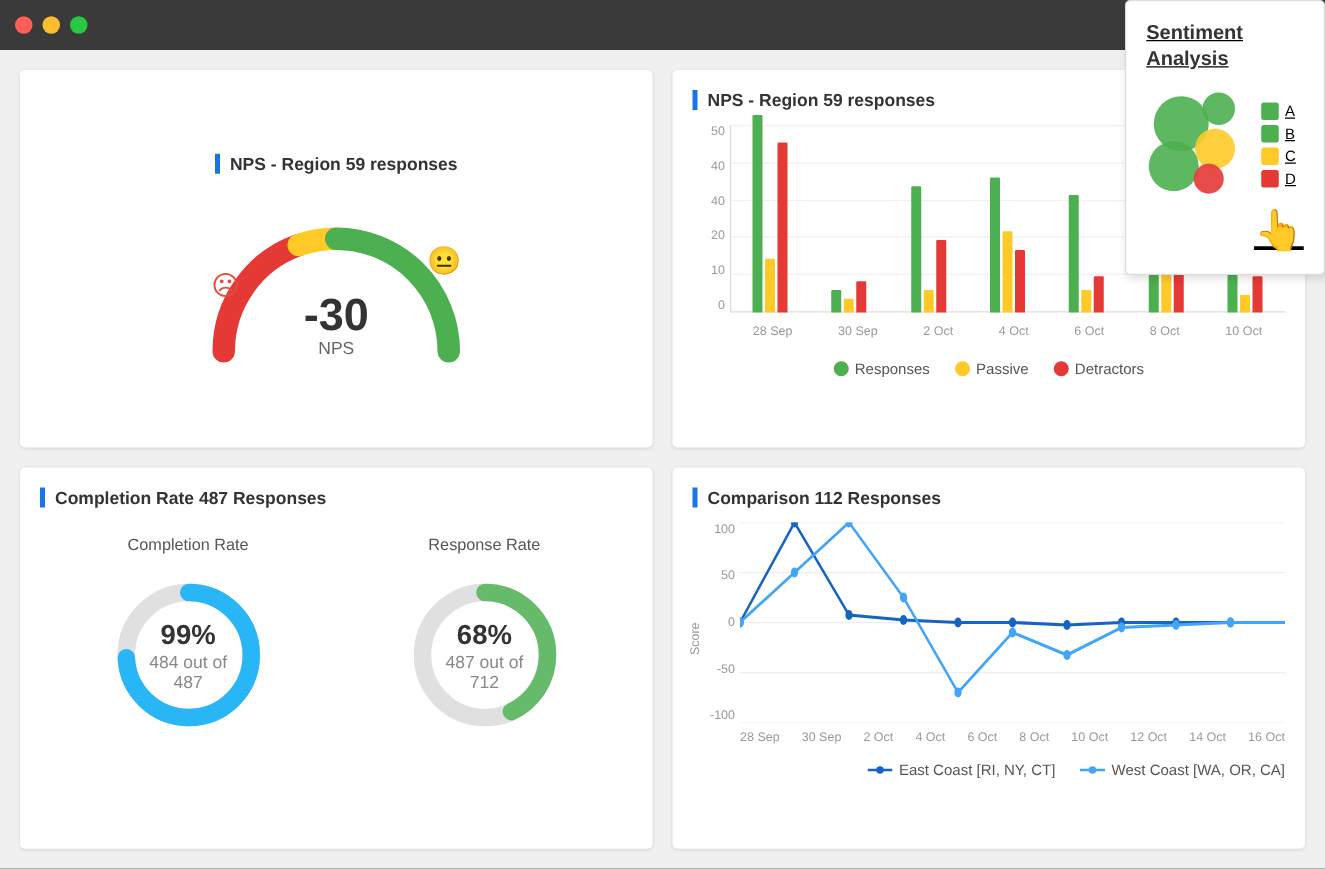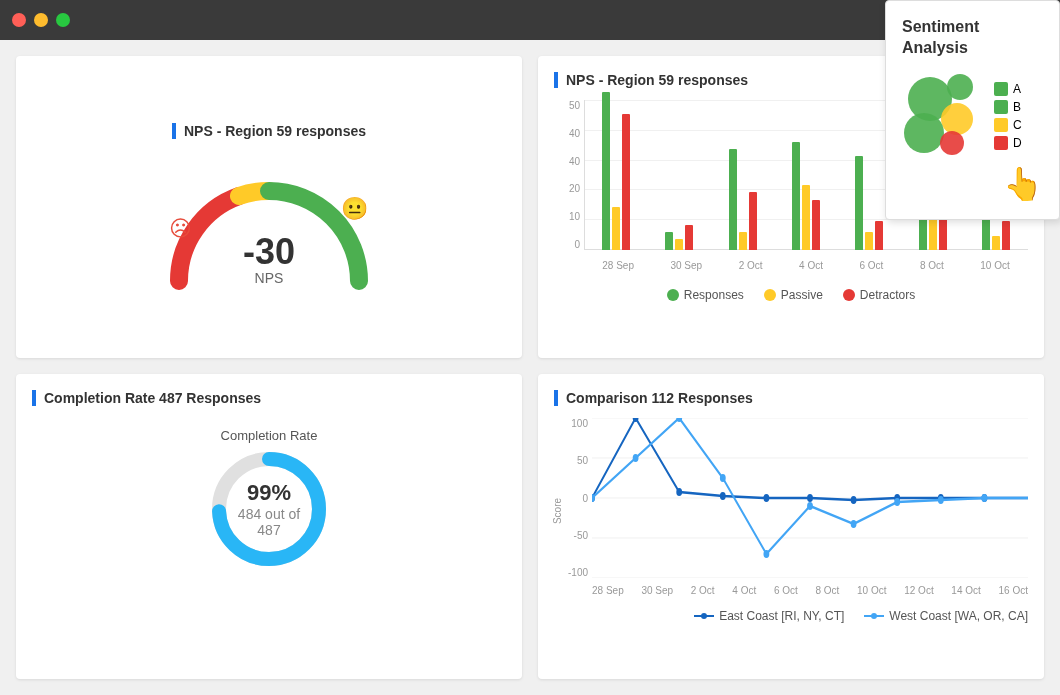--- a/index.html
+++ b/index.html
@@ -151,21 +151,21 @@
       display: flex;
       justify-content: space-around;
       align-items: center;
       padding: 10px 0;
     }
 
     .donut-container {
       display: flex;
       flex-direction: column;
       align-items: center;
-      gap: 1px;
+      gap: 16px;
     }
 
     .donut-label {
       font-size: 13px;
       color: #555;
     }
 
     .donut-center {
       position: absolute;
       top: 50%;
@@ -446,20 +446,33 @@
             <circle cx="65" cy="65" r="50" fill="none" stroke="#e0e0e0" stroke-width="14"></circle>
             <circle cx="65" cy="65" r="50" fill="none" stroke="#29b6f6" stroke-width="14" stroke-dasharray="311 314" stroke-dashoffset="78" stroke-linecap="round" transform="rotate(-90 65 65)"></circle>
           </svg>
           <div class="donut-center">
             <div class="donut-pct">99%</div>
             <div class="donut-sub">484 out of 487</div>
           </div>
         </div>
       </div>
 
+      <div class="donut-container">
+        <div class="donut-label">Response Rate</div>
+        <div style="position:relative;width:130px;height:130px;">
+          <svg width="130" height="130">
+            <circle cx="65" cy="65" r="50" fill="none" stroke="#e0e0e0" stroke-width="14"></circle>
+            <circle cx="65" cy="65" r="50" fill="none" stroke="#66bb6a" stroke-width="14" stroke-dasharray="213 314" stroke-dashoffset="78" stroke-linecap="round" transform="rotate(-90 65 65)"></circle>
+          </svg>
+          <div class="donut-center">
+            <div class="donut-pct">68%</div>
+            <div class="donut-sub">487 out of 712</div>
+          </div>
+        </div>
+      </div>
     </div>
   </div>
 
   <div class="card line-chart-card">
     <div class="card-title">Comparison 112 Responses</div>
     <div style="position:relative;height:185px;">
 
       <div style="position:absolute;left:0;top:0;bottom:25px;width:38px;display:flex;flex-direction:column;justify-content:space-between;align-items:flex-end;padding-right:4px;font-size:10px;color:#999;">
         <span>100</span>
         <span>50</span>
@@ -530,21 +543,21 @@
             <line x1="0" y1="6" x2="20" y2="6" stroke="#42a5f5" stroke-width="2"></line>
             <circle cx="10" cy="6" r="3" fill="#42a5f5"></circle>
           </svg>
         <span>West Coast [WA, OR, CA]</span>
       </div>
     </div>
   </div>
 
 </div>
 
-<div class="sentiment-popup" style="top:0;right:0;width:175px;">
+<div class="sentiment-popup" style="top:0;right:0;width:160px;text-decoration:underline;">
   <div class="sentiment-title">Sentiment Analysis</div>
   <div class="sentiment-content">
     <div class="bubble-chart">
       <svg width="80" height="90">
 
         <circle cx="28" cy="28" r="22" fill="#4caf50" opacity="0.9"></circle>
 
         <circle cx="58" cy="16" r="13" fill="#4caf50" opacity="0.9"></circle>
 
         <circle cx="55" cy="48" r="16" fill="#ffca28" opacity="0.9"></circle>

